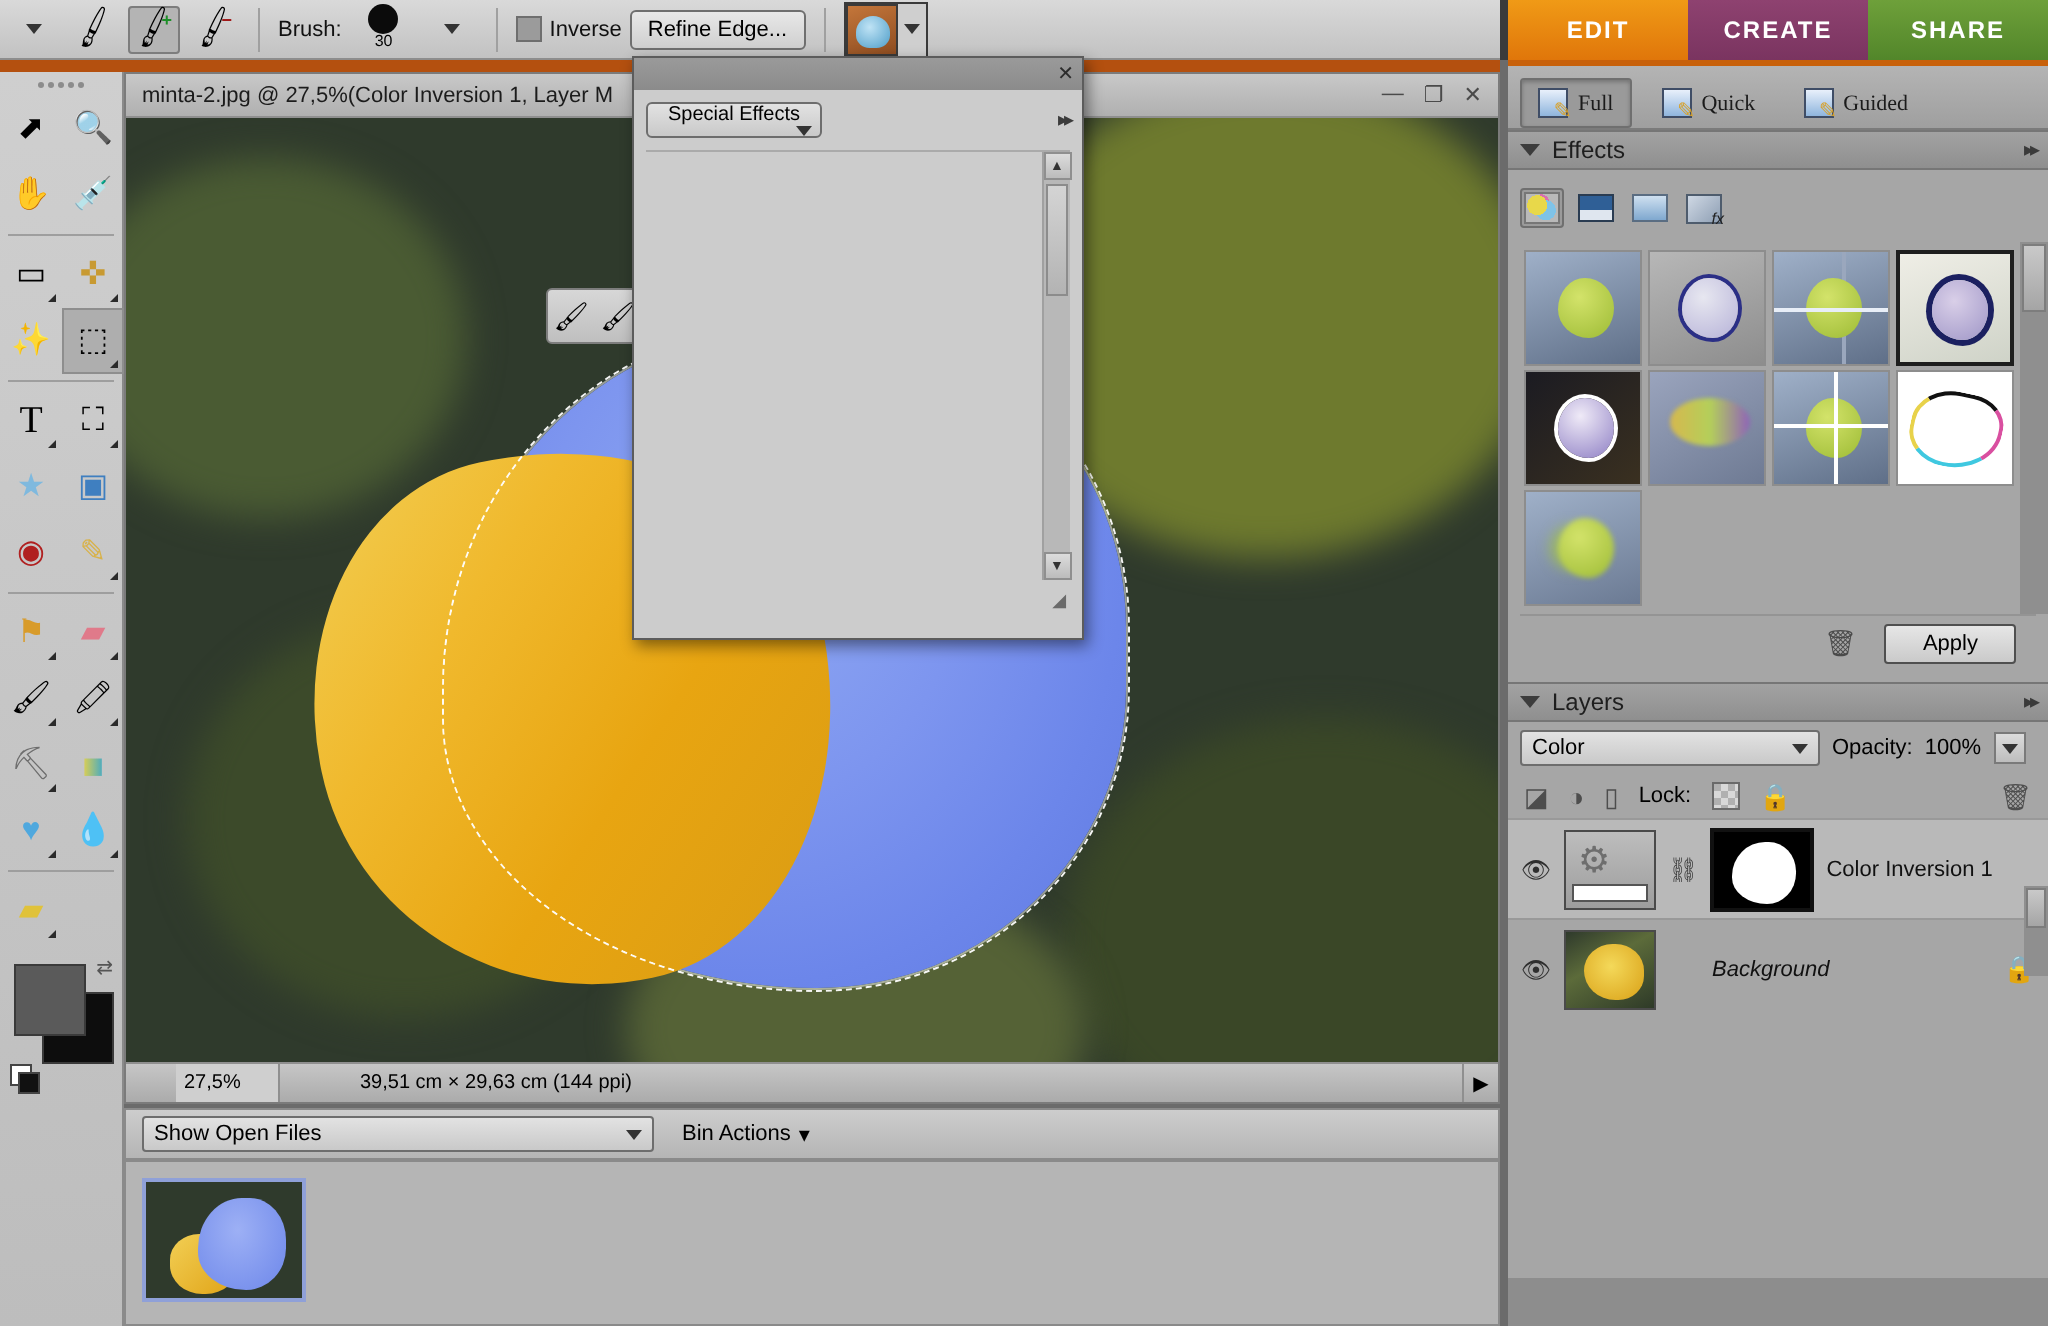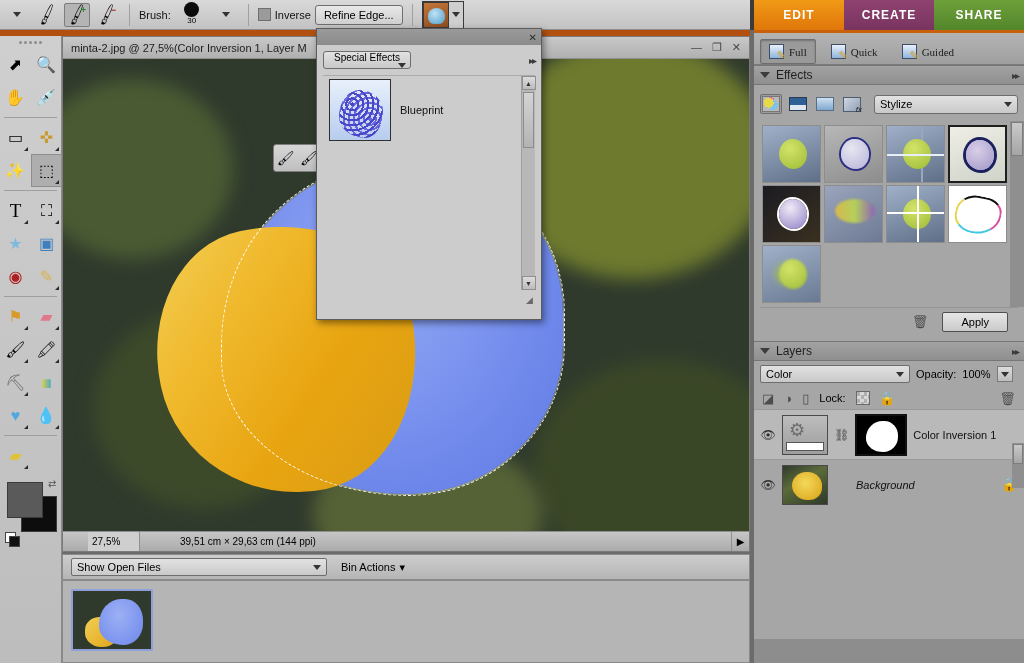--- a/index.html
+++ b/index.html
@@ -496,24 +496,20 @@
   </div>
   <div id="fx-toolrow">
     <div id="fx-select">
       <span>Special Effects</span>
       <span class="caret"></span>
     </div>
     <span id="fx-more">▸▸</span>
   </div>
   <div id="fx-listwrap">
     <div id="fx-list">
-      <div class="fx-item">
-        <div class="fx-thumb th-blue"></div>
-        <span class="fx-label">Blueprint</span>
-      </div>
     </div>
     <div id="fx-scroll">
       <div class="sb-btn">▲</div>
       <div id="sb-thumb"></div>
       <div class="sb-btn" style="margin-top:auto;">▼</div>
     </div>
   </div>
   <div id="fx-foot">
     <span style="font-size:9px;color:#6a6a6a;">◢</span>
   </div>
@@ -573,24 +569,20 @@
         </div>
       <div class="fxcat">
           <span class="ci-2"></span>
         </div>
       <div class="fxcat">
           <span class="ci-3"></span>
         </div>
       <div class="fxcat">
           <span class="ci-4"></span>
         </div>
-      <div id="fx-cat-select">
-        <span>Stylize</span>
-        <span class="caret"></span>
-      </div>
     </div>
     <div id="fx-grid-wrap">
       <div id="fx-grid">
         <div class="fxthumb">
             <span class="apple"></span>
           </div>
         <div class="fxthumb v2">
             <span class="apple"></span>
           </div>
         <div class="fxthumb v3">

